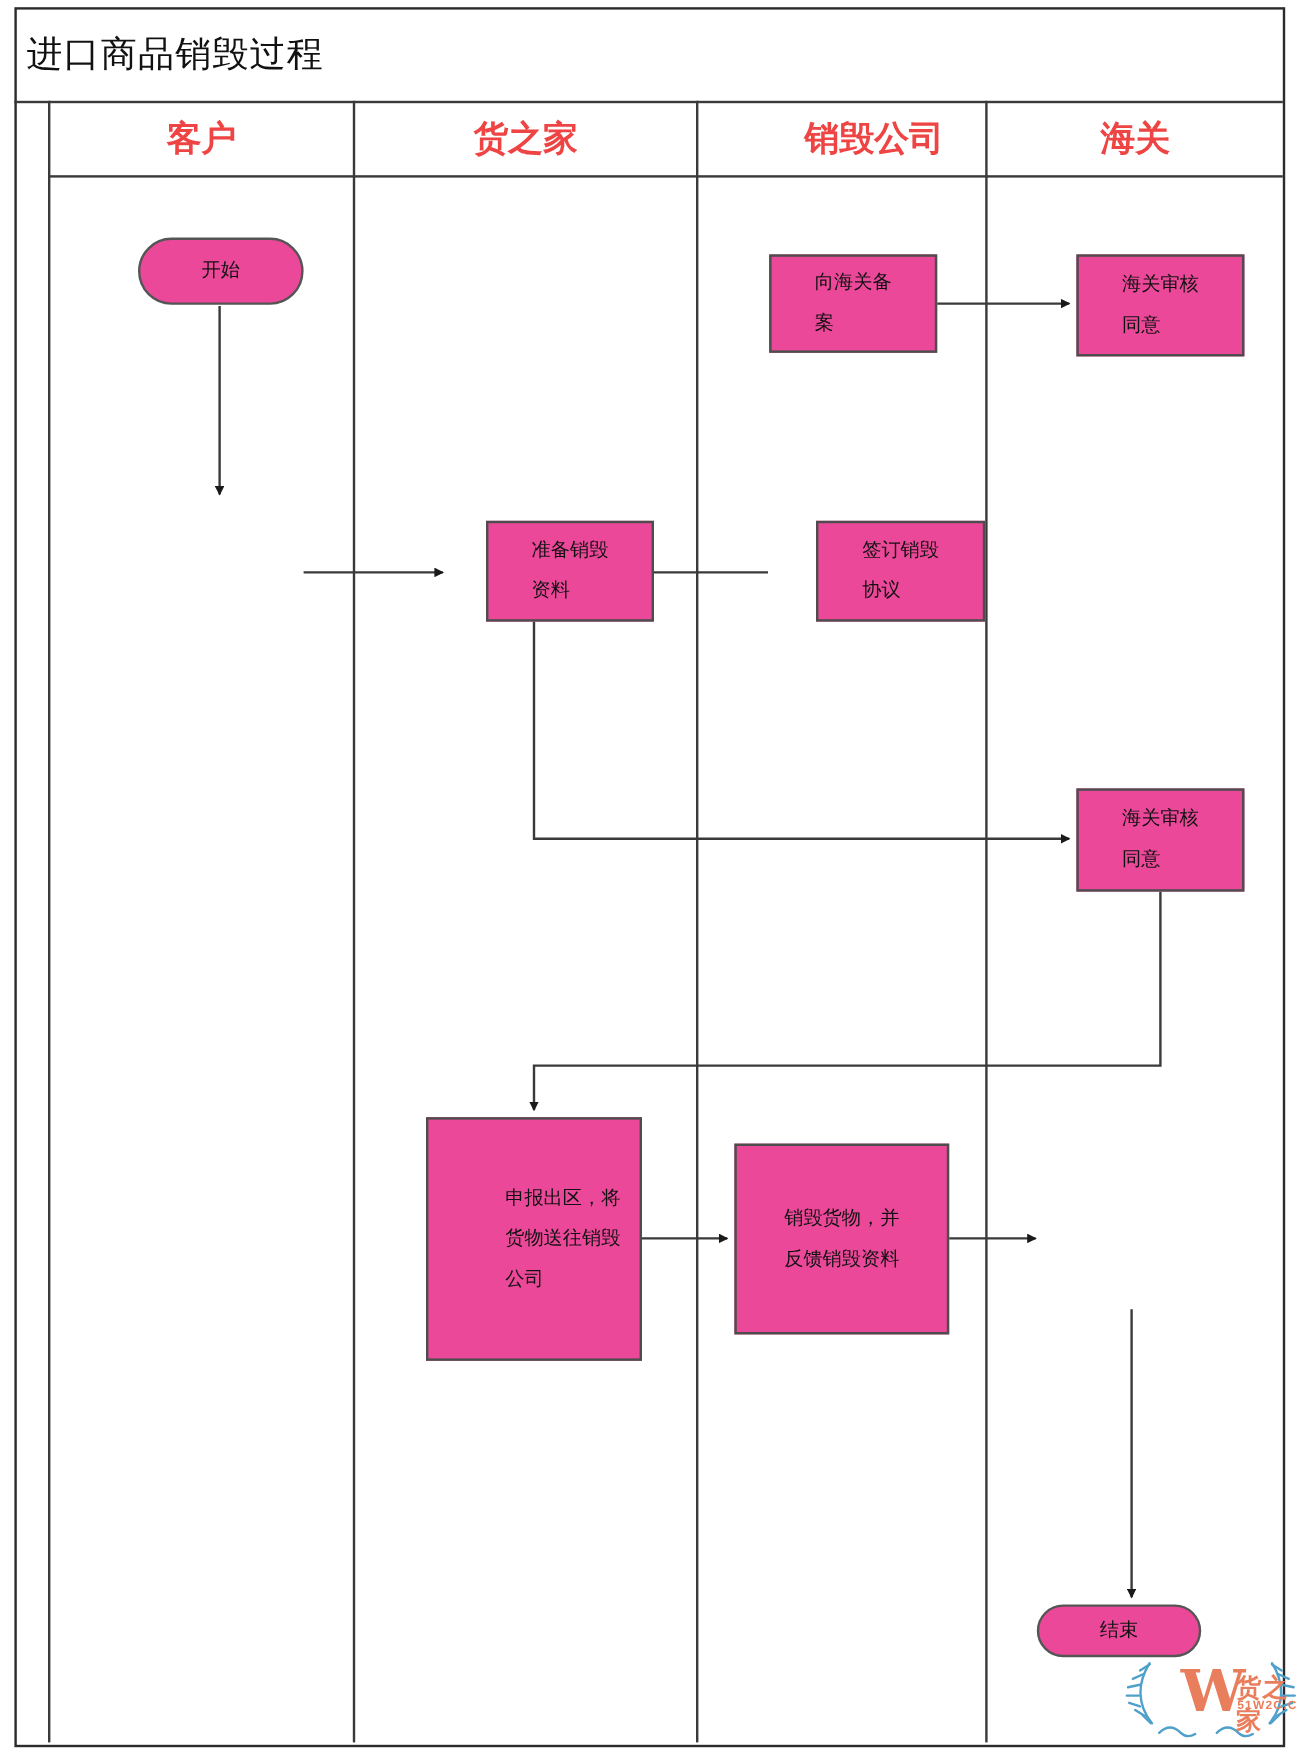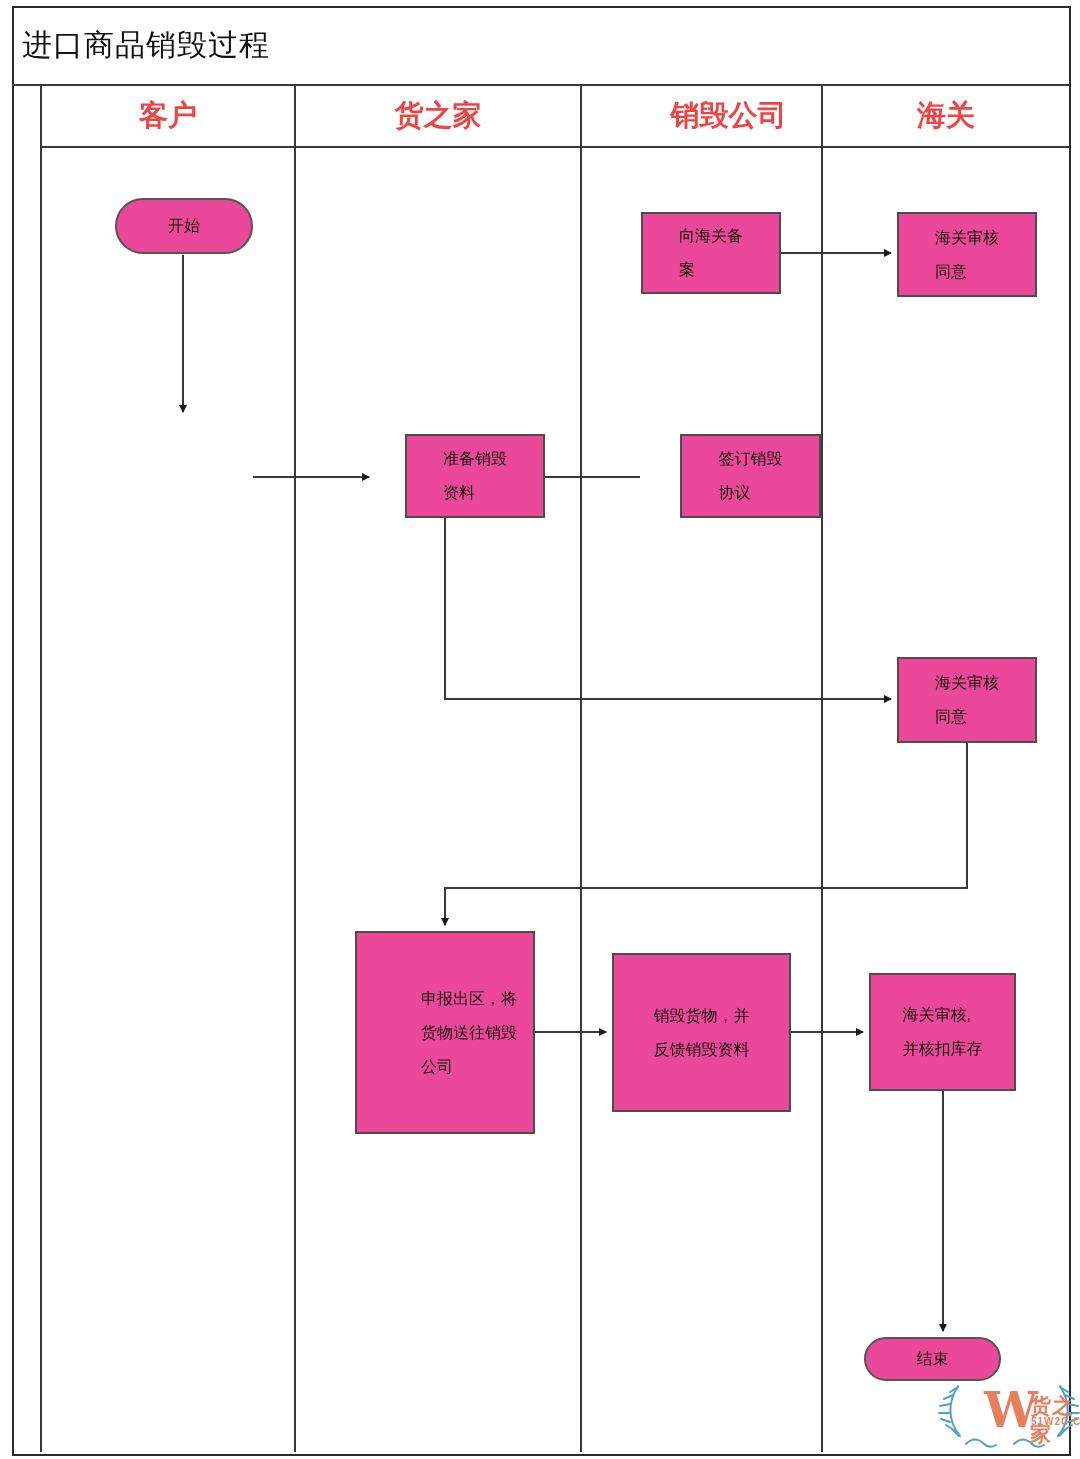--- a/index.html
+++ b/index.html
@@ -94,22 +94,20 @@
   <div class="node" style="left:897px;top:657px;width:140px;height:86px;">海关审核
 同意</div>
 
   <div class="node" style="left:355px;top:931px;width:180px;height:203px;padding-left:48px;">申报出区，将
 货物送往销毁
 公司</div>
 
   <div class="node" style="left:612px;top:953px;width:179px;height:159px;">销毁货物，并
 反馈销毁资料</div>
 
-  <div class="node" style="left:869px;top:973px;width:147px;height:118px;">海关审核,
-并核扣库存</div>
 
   <div class="node terminator" style="left:864px;top:1337px;width:137px;height:44px;">结束</div>
 
   <div class="watermark">
     <svg width="152" height="76" viewBox="0 0 152 76">
       <g stroke="#4FA0CB" stroke-width="2" fill="none" stroke-linecap="round">
 
         <path d="M30,8 C20,24 19,42 32,58"></path>
         <path d="M30,9 l-8,5 M25,17 l-9,4 M22,26 l-10,2 M21,35 l-10,0 M22,44 l-9,-3 M26,52 l-8,-5 M31,58 l-7,-7"></path>
 

